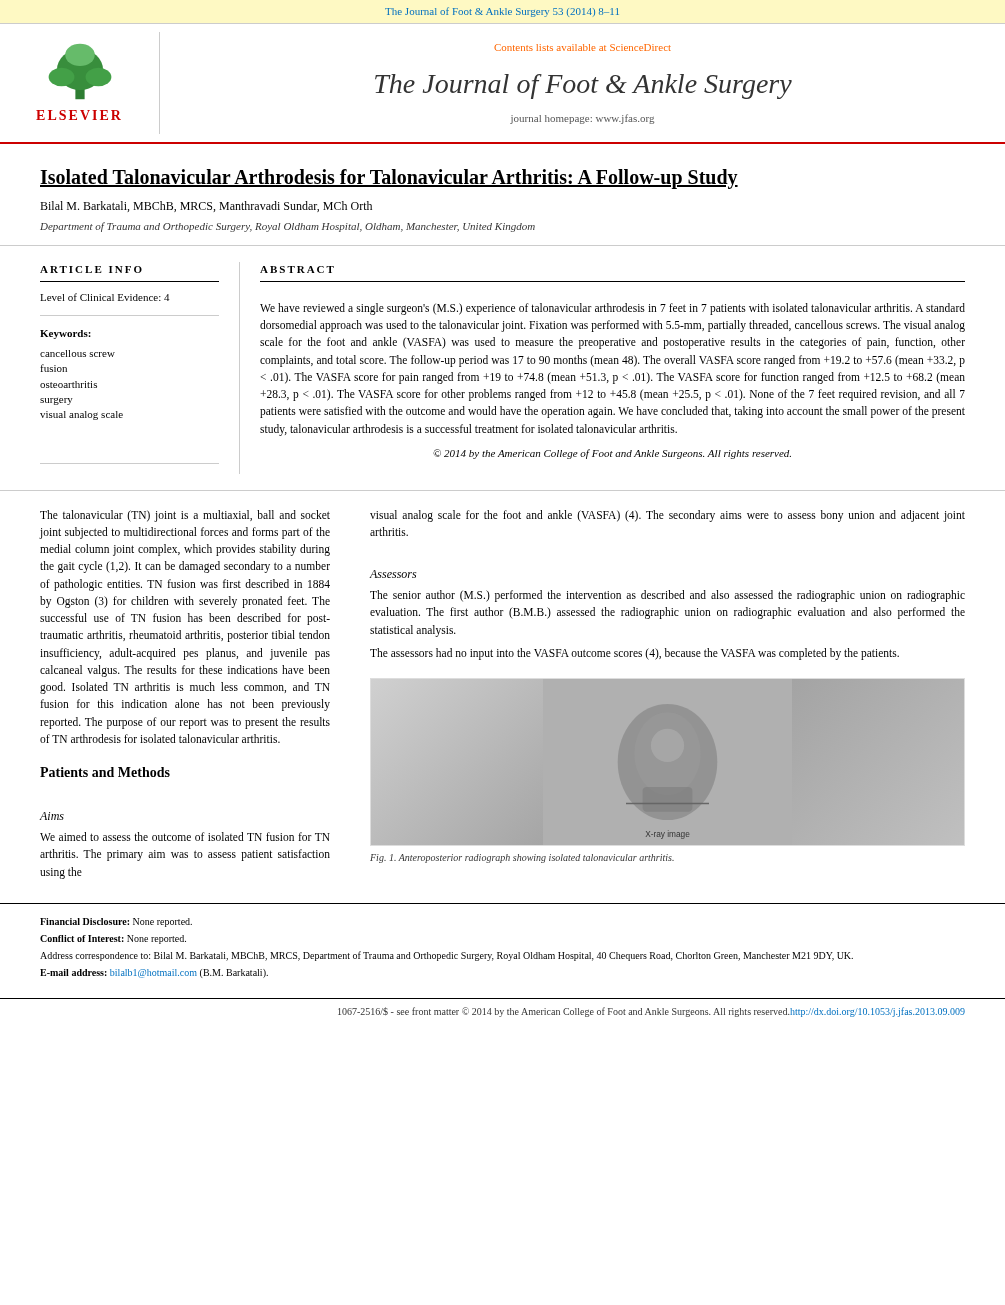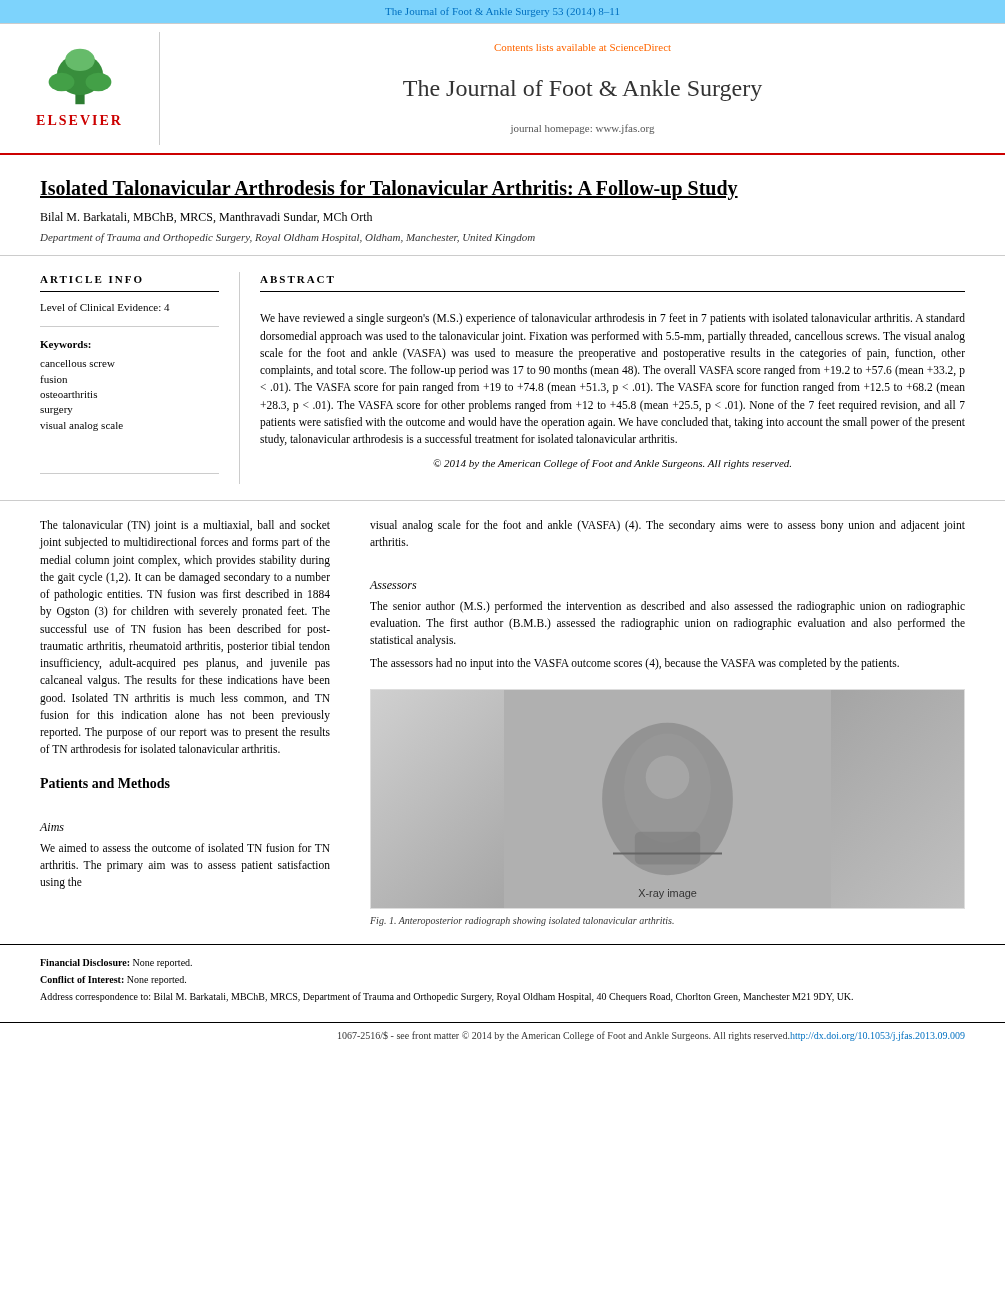--- a/index.html
+++ b/index.html
@@ -6,21 +6,21 @@
     body {
       font-family: Times New Roman, serif;
       background: #fff;
       color: #000;
       width: 1005px;
       min-height: 1305px;
       font-size: 13px;
       line-height: 1.4;
     }
     .top-bar {
-      background: #7dd3fc;
+      background: #fef9c3;
       text-align: center;
       padding: 4px 0;
       font-size: 11px;
       color: #0070c0;
       border-bottom: 1px solid #ccc;
     }
     .header-section {
       display: flex;
       align-items: stretch;
       border-bottom: 2px solid #c00;
@@ -53,23 +53,24 @@
     }
     .sciencedirect-link {
       font-size: 11px;
       color: #555;
       margin-bottom: 4px;
     }
     .sciencedirect-link span {
       color: #f60;
     }
     .journal-title {
-      font-size: 24px;
+      font-size: 28px;
+      font-style: italic;
       color: #333;
-      margin: 16px 0;
+      margin: 8px 0;
     }
     .journal-url {
       font-size: 11px;
       color: #555;
     }
     .journal-logo {
       width: 100px;
       display: flex;
       align-items: center;
       justify-content: center;
@@ -191,21 +192,21 @@
     .subsection-heading {
       font-size: 12px;
       font-style: italic;
       margin: 24px 0 4px 0;
     }
     .figure-box {
       margin-top: 16px;
       border: 1px solid #ddd;
       background: #f5f5f5;
       width: 100%;
-      height: 220px;
+      height: 168px;
       display: flex;
       align-items: center;
       justify-content: center;
       overflow: hidden;
     }
     .figure-placeholder {
       width: 100%;
       height: 100%;
       background: linear-gradient(135deg, #d0d0d0 0%, #a0a0a0 50%, #c0c0c0 100%);
       display: flex;
@@ -351,19 +352,24 @@
   <div class="footer-notes">
     <div class="footer-note-item">
       <strong>Financial Disclosure:</strong>
       <span> None reported.</span>
     </div>
     <div class="footer-note-item">
       <strong>Conflict of Interest:</strong>
       <span> None reported.</span>
     </div>
     <div class="footer-note-item">Address correspondence to: Bilal M. Barkatali, MBChB, MRCS, Department of Trauma and Orthopedic Surgery, Royal Oldham Hospital, 40 Chequers Road, Chorlton Green, Manchester M21 9DY, UK.</div>
+    <div class="footer-note-item">
+      <strong>E-mail address: </strong>
+      <span style="color:#0070c0; cursor:pointer;">bilalb1@hotmail.com</span>
+      <span>(B.M. Barkatali).</span>
+    </div>
   </div>
 </div>
 
 <div class="bottom-bar">
   <span class="issn-text">1067-2516/$ - see front matter © 2014 by the American College of Foot and Ankle Surgeons. All rights reserved.</span>
   <span class="doi-link" style="cursor:pointer;">http://dx.doi.org/10.1053/j.jfas.2013.09.009</span>
 </div>
 
 </body></html>

